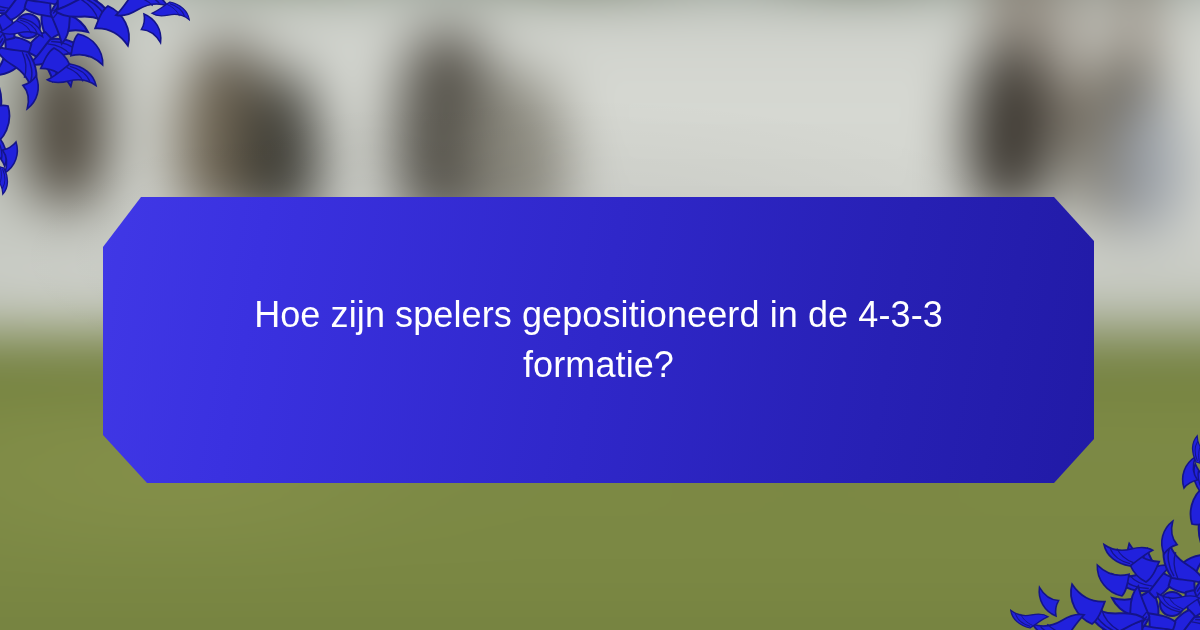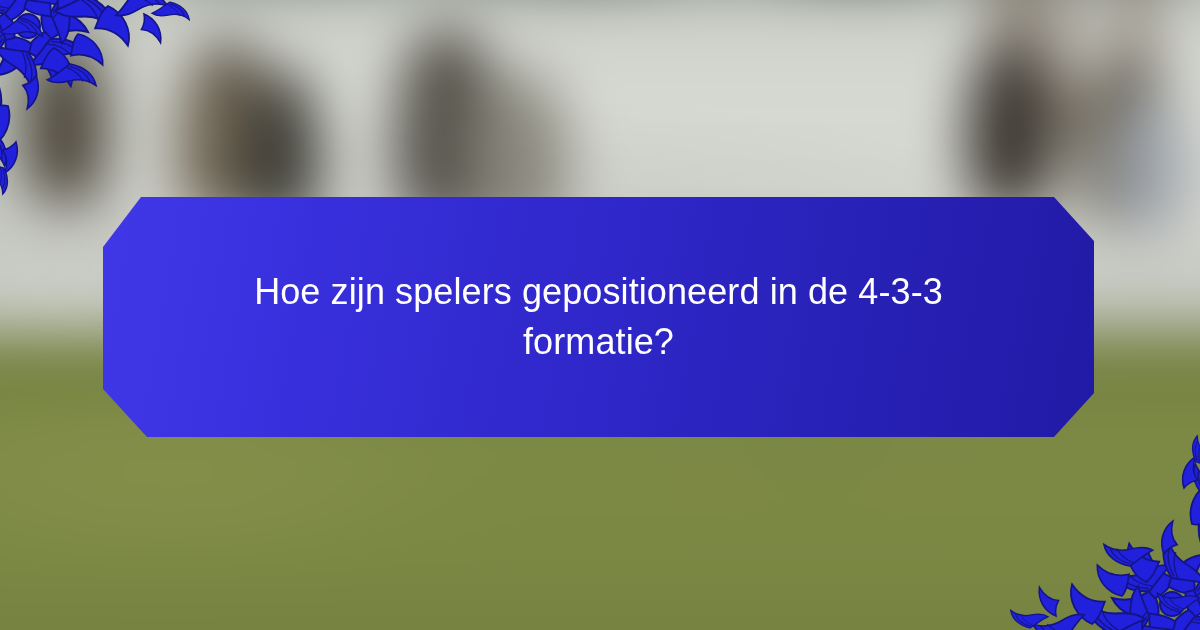--- a/index.html
+++ b/index.html
@@ -115,21 +115,21 @@
   }
   .ornament.tl { left: -42px; top: -44px; }
   .ornament.br { right: -42px; bottom: -44px; transform: rotate(180deg); }
 
   
   .banner {
     position: absolute;
     left: 103px;
     top: 197px;
     width: 991px;
-    height: 240px;
+    height: 286px;
     background: linear-gradient(100deg, #4038e6 0%, #3a31e0 16%, #2f27c9 50%, #2720b4 78%, #211aa6 100%);
     -webkit-clip-path: polygon(38px 0, calc(100% - 40px) 0, 100% 44px, 100% calc(100% - 44px), calc(100% - 40px) 100%, 44px 100%, 0 calc(100% - 48px), 0 50px);
     clip-path: polygon(38px 0, calc(100% - 40px) 0, 100% 44px, 100% calc(100% - 44px), calc(100% - 40px) 100%, 44px 100%, 0 calc(100% - 48px), 0 50px);
     display: flex;
     align-items: center;
     justify-content: center;
     box-sizing: border-box;
     padding: 0 60px;
   }
   .banner-title {

